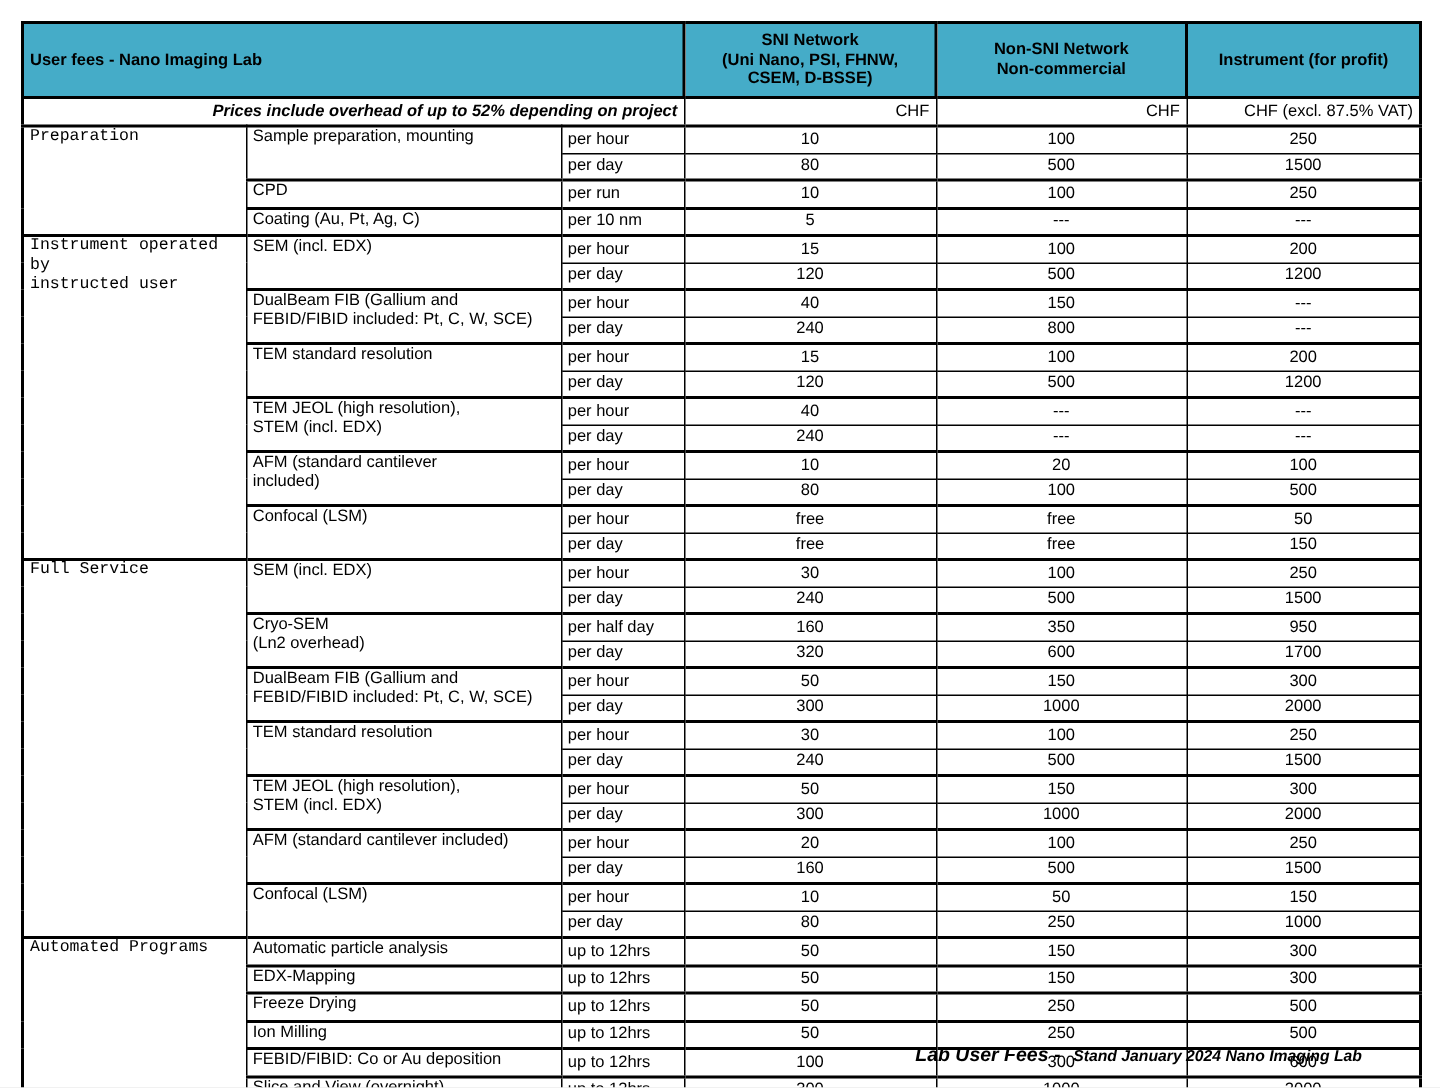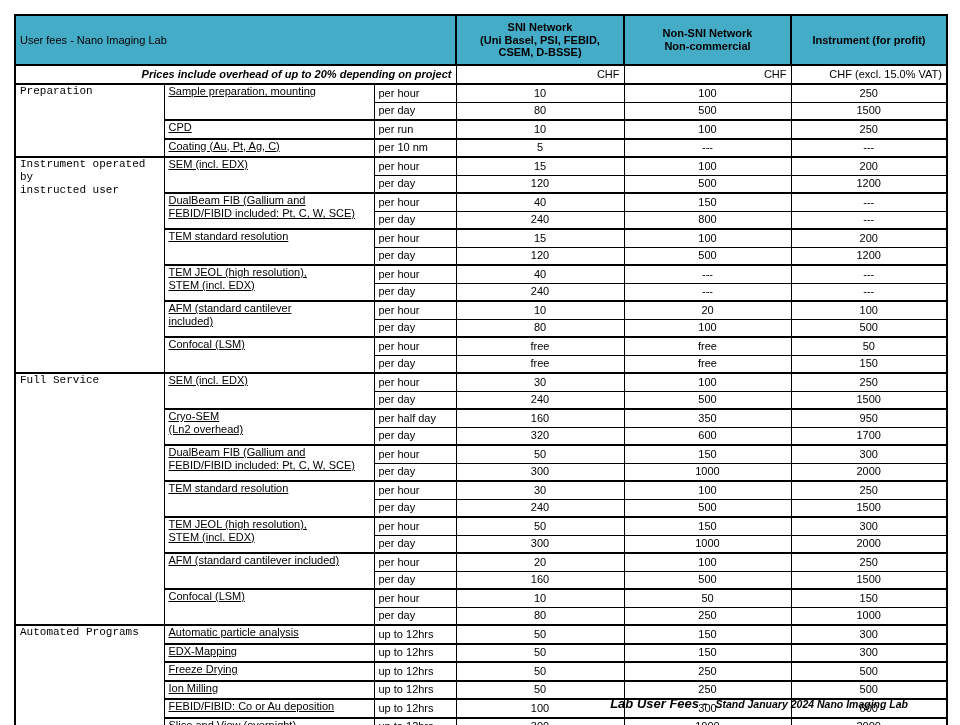--- a/index.html
+++ b/index.html
@@ -12,35 +12,35 @@
     border-collapse:collapse;table-layout:fixed;
     border:2px solid #000;
   }
   table.fees th,table.fees td{
     border:1px solid #000;padding:0 4px;overflow:hidden;
     font-size:11px;line-height:1.18;color:#000;
   }
   
   tr.hdr th{border-width:2px;background:#45ACC8;vertical-align:middle;}
   th.title-cell{
-    text-align:left;font-size:21px;font-weight:normal;padding-left:12px;
+    text-align:left;font-size:21px;font-weight:bold;padding-left:12px;
     height:48px;
   }
   th.col-hdr{
     text-align:center;font-weight:bold;white-space:pre-line;font-size:11px;
   }
   tr.sub-hdr td{height:17px;border-bottom-width:2px;}
   td.note{
     text-align:right;font-style:italic;font-weight:bold;padding-right:5px;
   }
   td.chf{text-align:right;border-left-width:2px;}
   
   tbody td{height:16.5px;}
   td.cat{vertical-align:top;white-space:pre-line;padding-top:1px;font-family:Liberation Mono, monospace;}
-  td.item{vertical-align:top;white-space:pre-line;padding-top:1px;text-decoration:underline;}
+  td.item{vertical-align:top;white-space:pre-line;padding-top:1px;}
   td.unit{text-align:left;margin-left:24px;}
   td.val{text-align:center;border-left-width:2px;}
   tr.section-start td{border-top-width:2px;}
   tr.group-start td{border-top-width:2px;}
   
   .footer{
     position:absolute;left:14px;top:694px;width:932px;
     text-align:right;padding-right:38px;box-sizing:border-box;
     font-style:italic;color:#000;
   }
@@ -57,31 +57,31 @@
         <col style="width:210px">
         <col style="width:82px">
       <col style="width:168px">
         <col style="width:167px">
         <col style="width:156px">
     </colgroup>
     <thead>
       <tr class="hdr">
         <th class="title-cell" colspan="3">User fees - Nano Imaging Lab</th>
         <th class="col-hdr">SNI Network
-(Uni Basel, PSI, FEBID,
+(Uni Nano, PSI, FHNW,
 CSEM, D-BSSE)</th>
         <th class="col-hdr">Non-SNI Network
 Non-commercial</th>
         <th class="col-hdr">Instrument (for profit)</th>
       </tr>
       <tr class="sub-hdr">
-        <td class="note" colspan="3">Prices include overhead of up to 20% depending on project</td>
+        <td class="note" colspan="3">Prices include overhead of up to 52% depending on project</td>
         <td class="chf">CHF</td>
         <td class="chf">CHF</td>
-        <td class="chf">CHF (excl. 15.0% VAT)</td>
+        <td class="chf">CHF (excl. 87.5% VAT)</td>
       </tr>
     </thead>
     <tbody id="table-body">
         <tr class="section-start">
           <td class="cat" rowspan="4">Preparation</td>
           <td class="item" rowspan="2">Sample preparation, mounting</td>
           <td class="unit">per hour</td>
           <td class="val">10</td>
           <td class="val">100</td>
           <td class="val">250</td>

